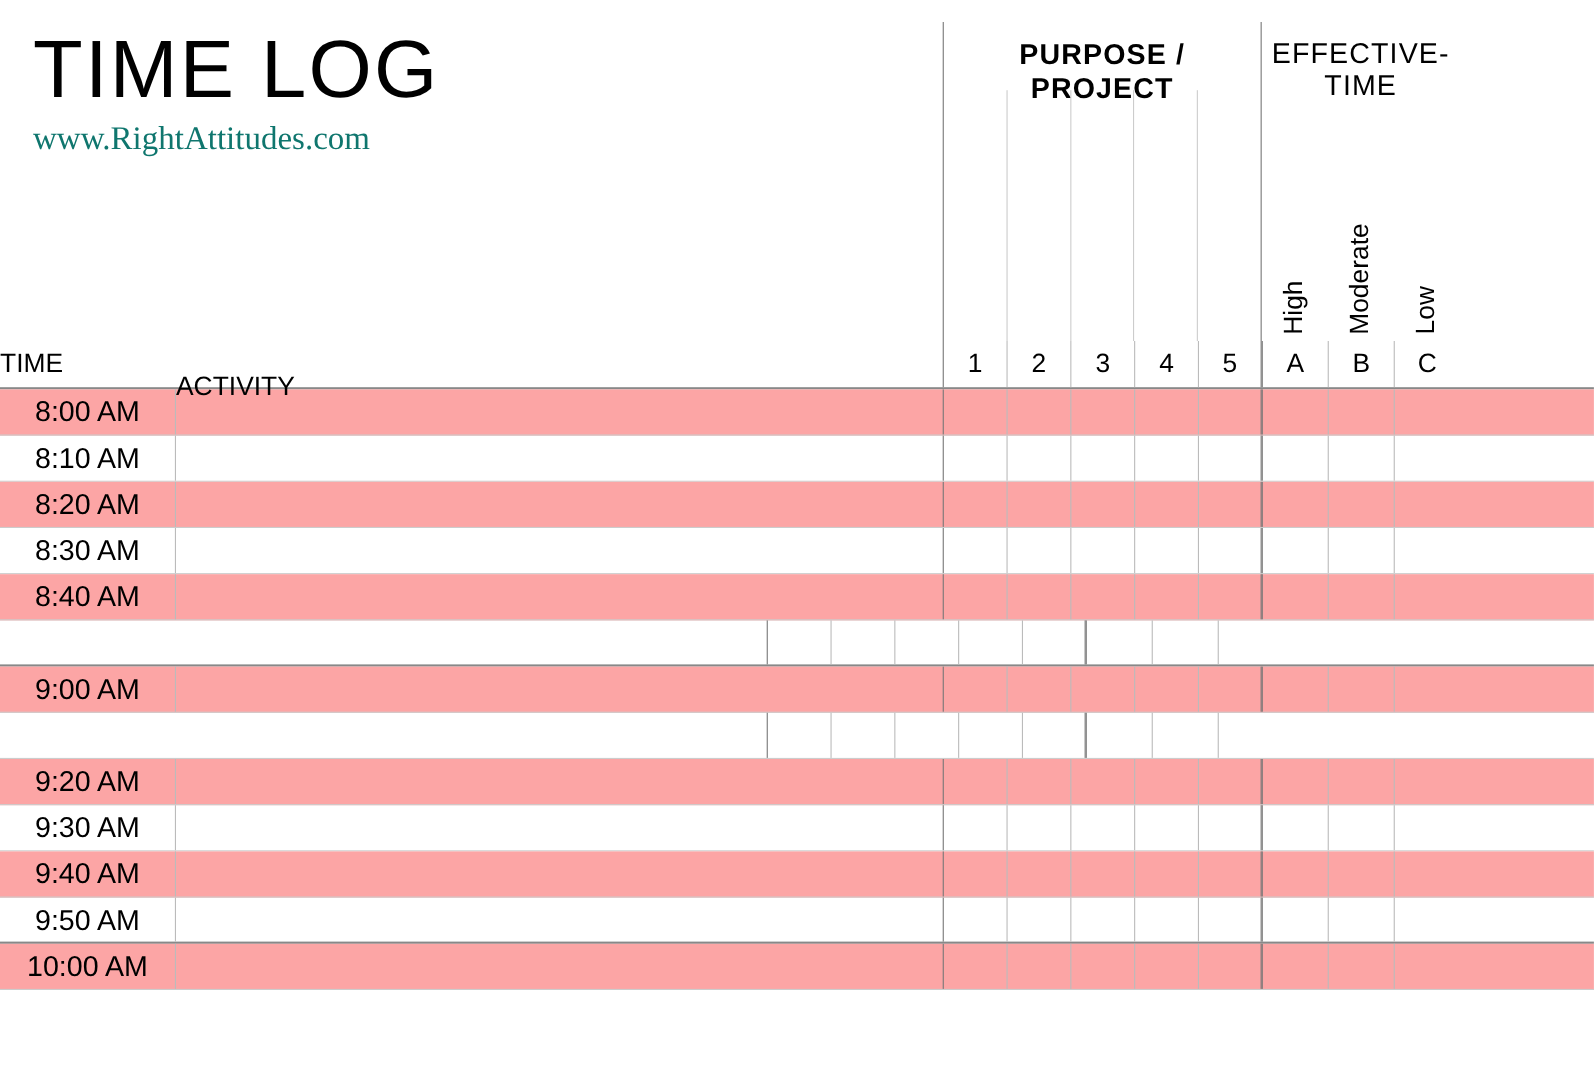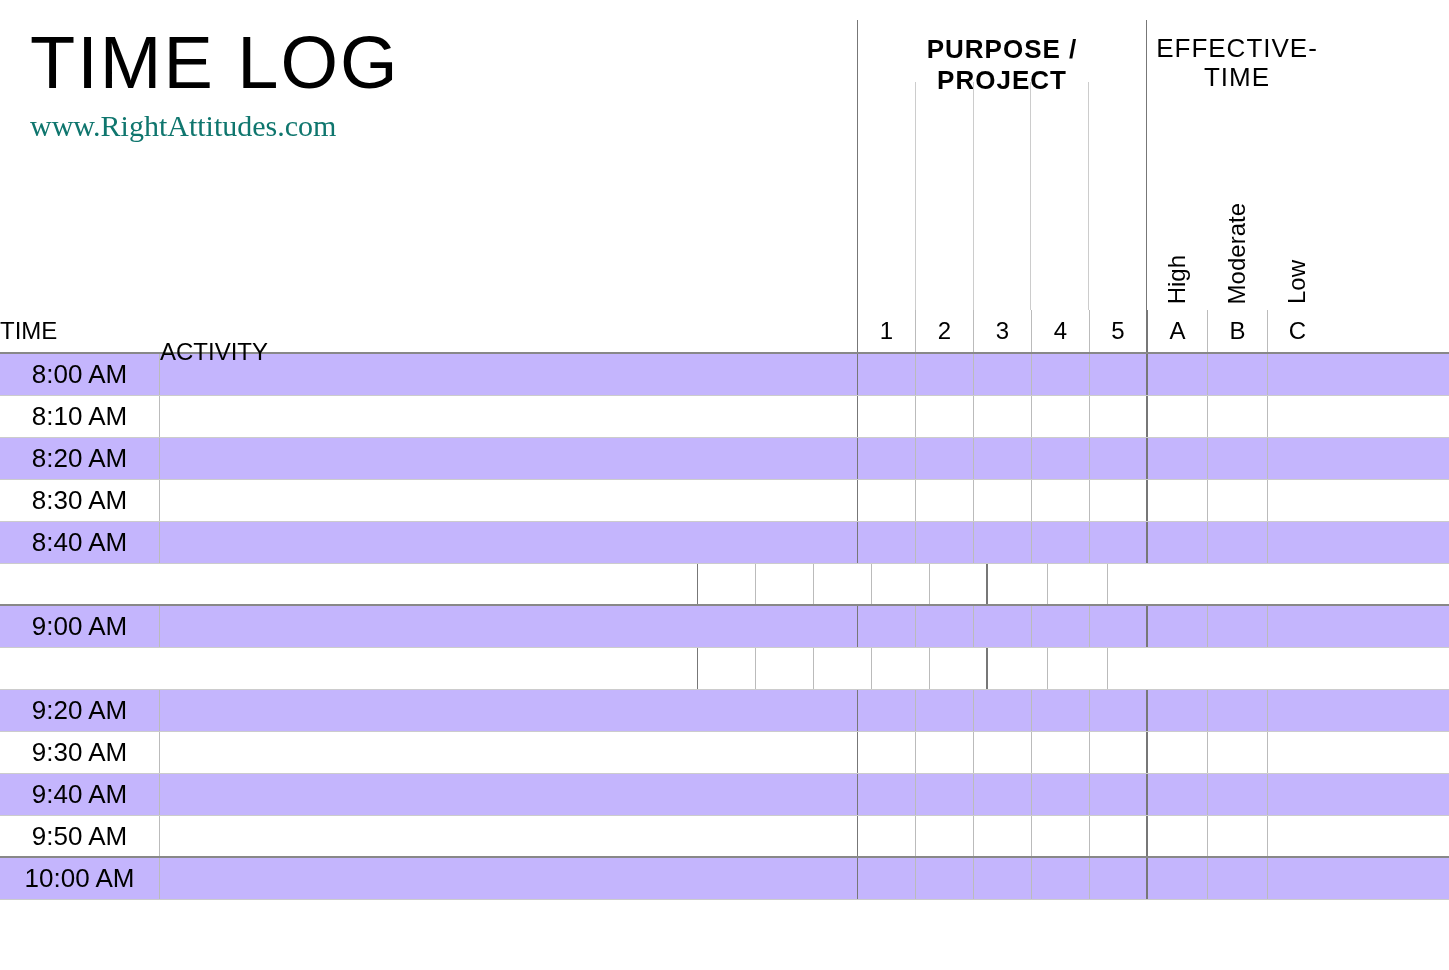--- a/index.html
+++ b/index.html
@@ -169,21 +169,21 @@
     }
     .rows {
     }
     .row {
       display: flex;
       height: 42px;
       border-bottom: 1px solid #ccc;
       align-items: stretch;
     }
     .row.shaded {
-      background: #c4b5fd;
+      background: #fca5a5;
     }
     .row.hour-end {
       border-bottom: 2px solid #888;
     }
     .r-time {
       width: 160px;
       font-size: 26px;
       display: flex;
       align-items: center;
       justify-content: center;

